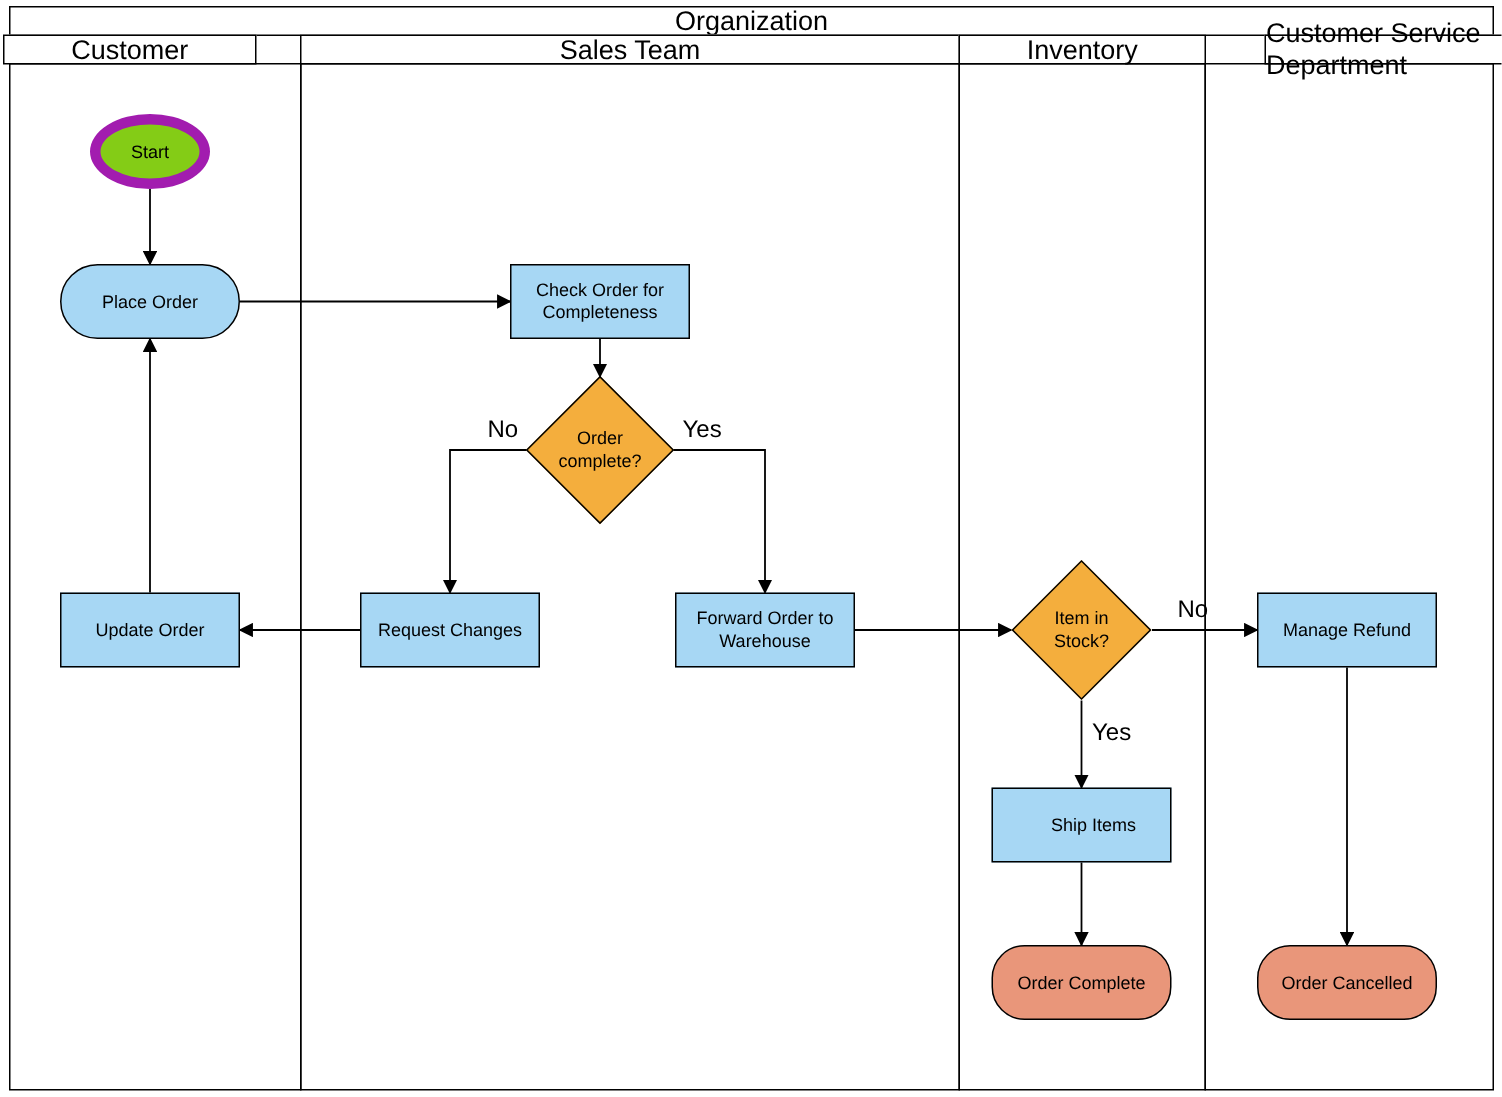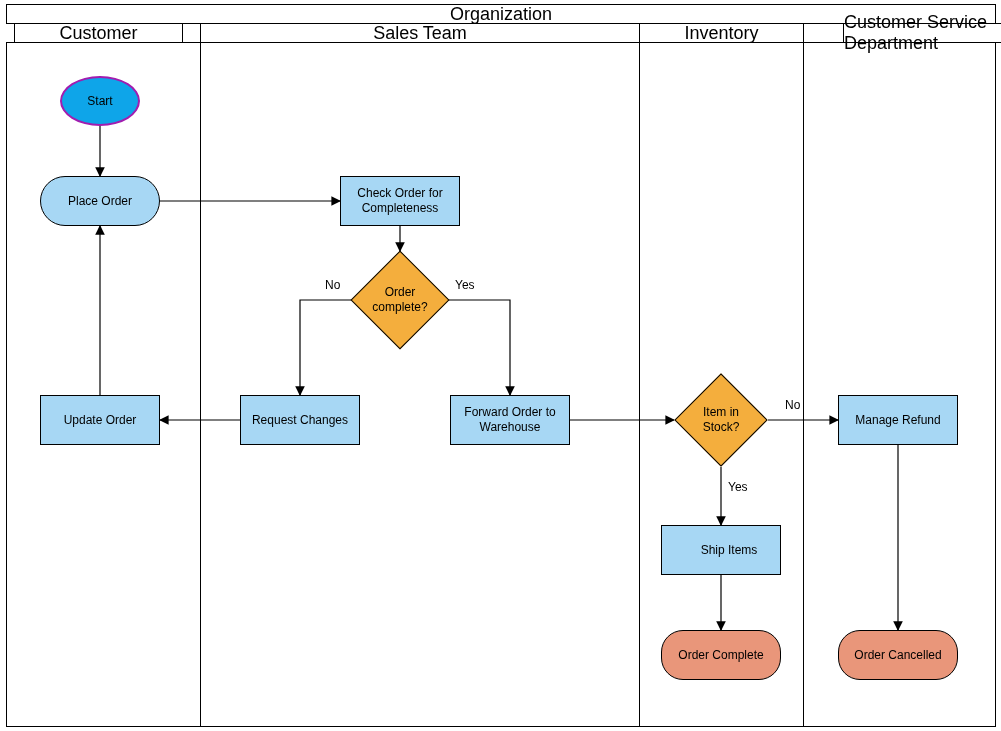--- a/index.html
+++ b/index.html
@@ -39,62 +39,62 @@
     text-align: center;
     box-sizing: border-box;
     line-height: 1.25;
     padding: 4px;
   }
   .node.process {
     background: #a7d7f4;
     border: 1px solid #000;
   }
   .node.start {
-    background: #0ea5e9;
-    border: 2px solid #a21caf;
+    background: #84cc16;
+    border: 7px solid #a21caf;
     border-radius: 50%;
     text-align: center;
   }
   .node.end {
     background: #e9967a;
     border: 1px solid #000;
     border-radius: 22px;
   }
   .node.decision {
     background: #f4ae3d;
     border: 1px solid #000;
     transform: rotate(45deg);
   }
   .decision .inner {
     transform: rotate(-45deg);
     text-align: center;
     width: 120px;
   }
   .edge-label {
     position: absolute;
-    font-size: 12px;
+    font-size: 16px;
     background: transparent;
   }
   svg.edges {
     position: absolute;
     left: 0; top: 0;
     width: 1001px; height: 731px;
     pointer-events: none;
   }
 </style>
 </head>
 <body>
 
 <div class="diagram">
 
   <div class="header-cell" style="left:6px; top:4px; width:990px; height:20px;">
     <span>Organization</span>
   </div>
 
-  <div class="header-cell" style="left:14px; top:23px; width:169px; height:20px;">
+  <div class="header-cell" style="left:2px; top:23px; width:169px; height:20px;">
     <span>Customer</span>
   </div>
   <div class="header-cell" style="left:200px; top:23px; width:440px; height:20px;">
     <span>Sales Team</span>
   </div>
   <div class="header-cell" style="left:639px; top:23px; width:165px; height:20px;">
     <span>Inventory</span>
   </div>
   <div class="header-cell" style="left:803px; top:23px; width:193px; height:20px;margin-left:40px;">
     <span>Customer Service Department</span>

